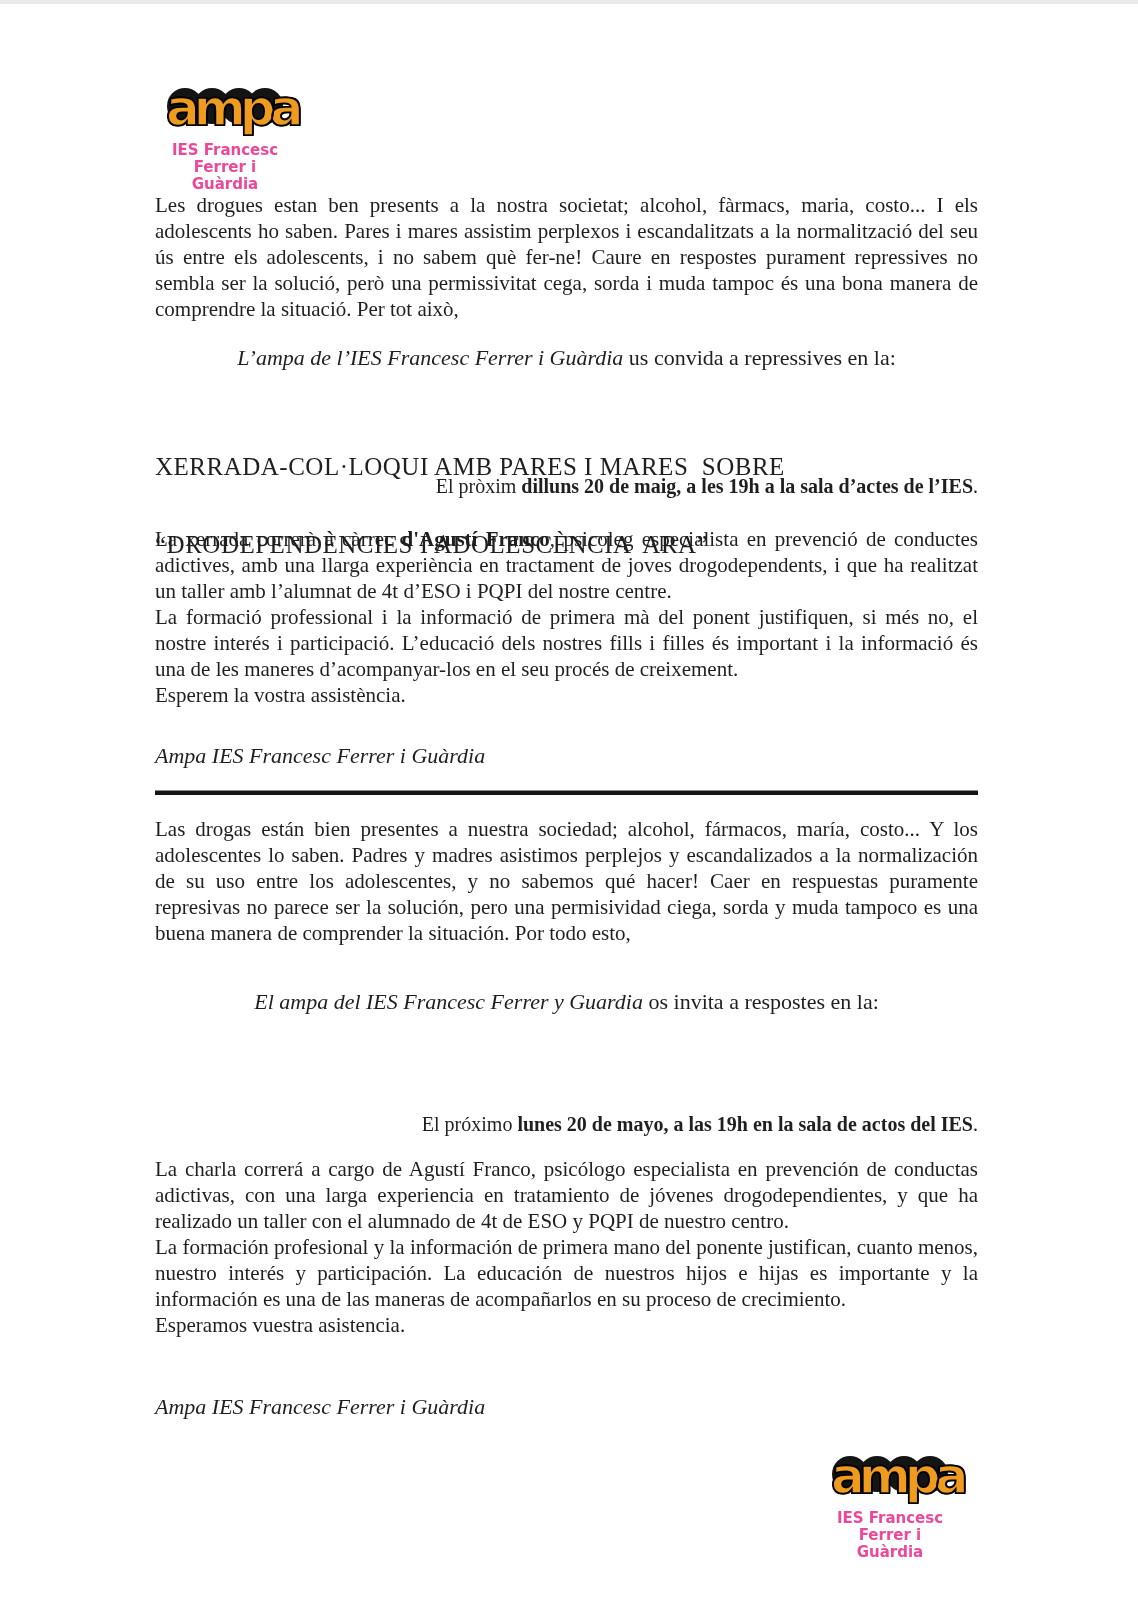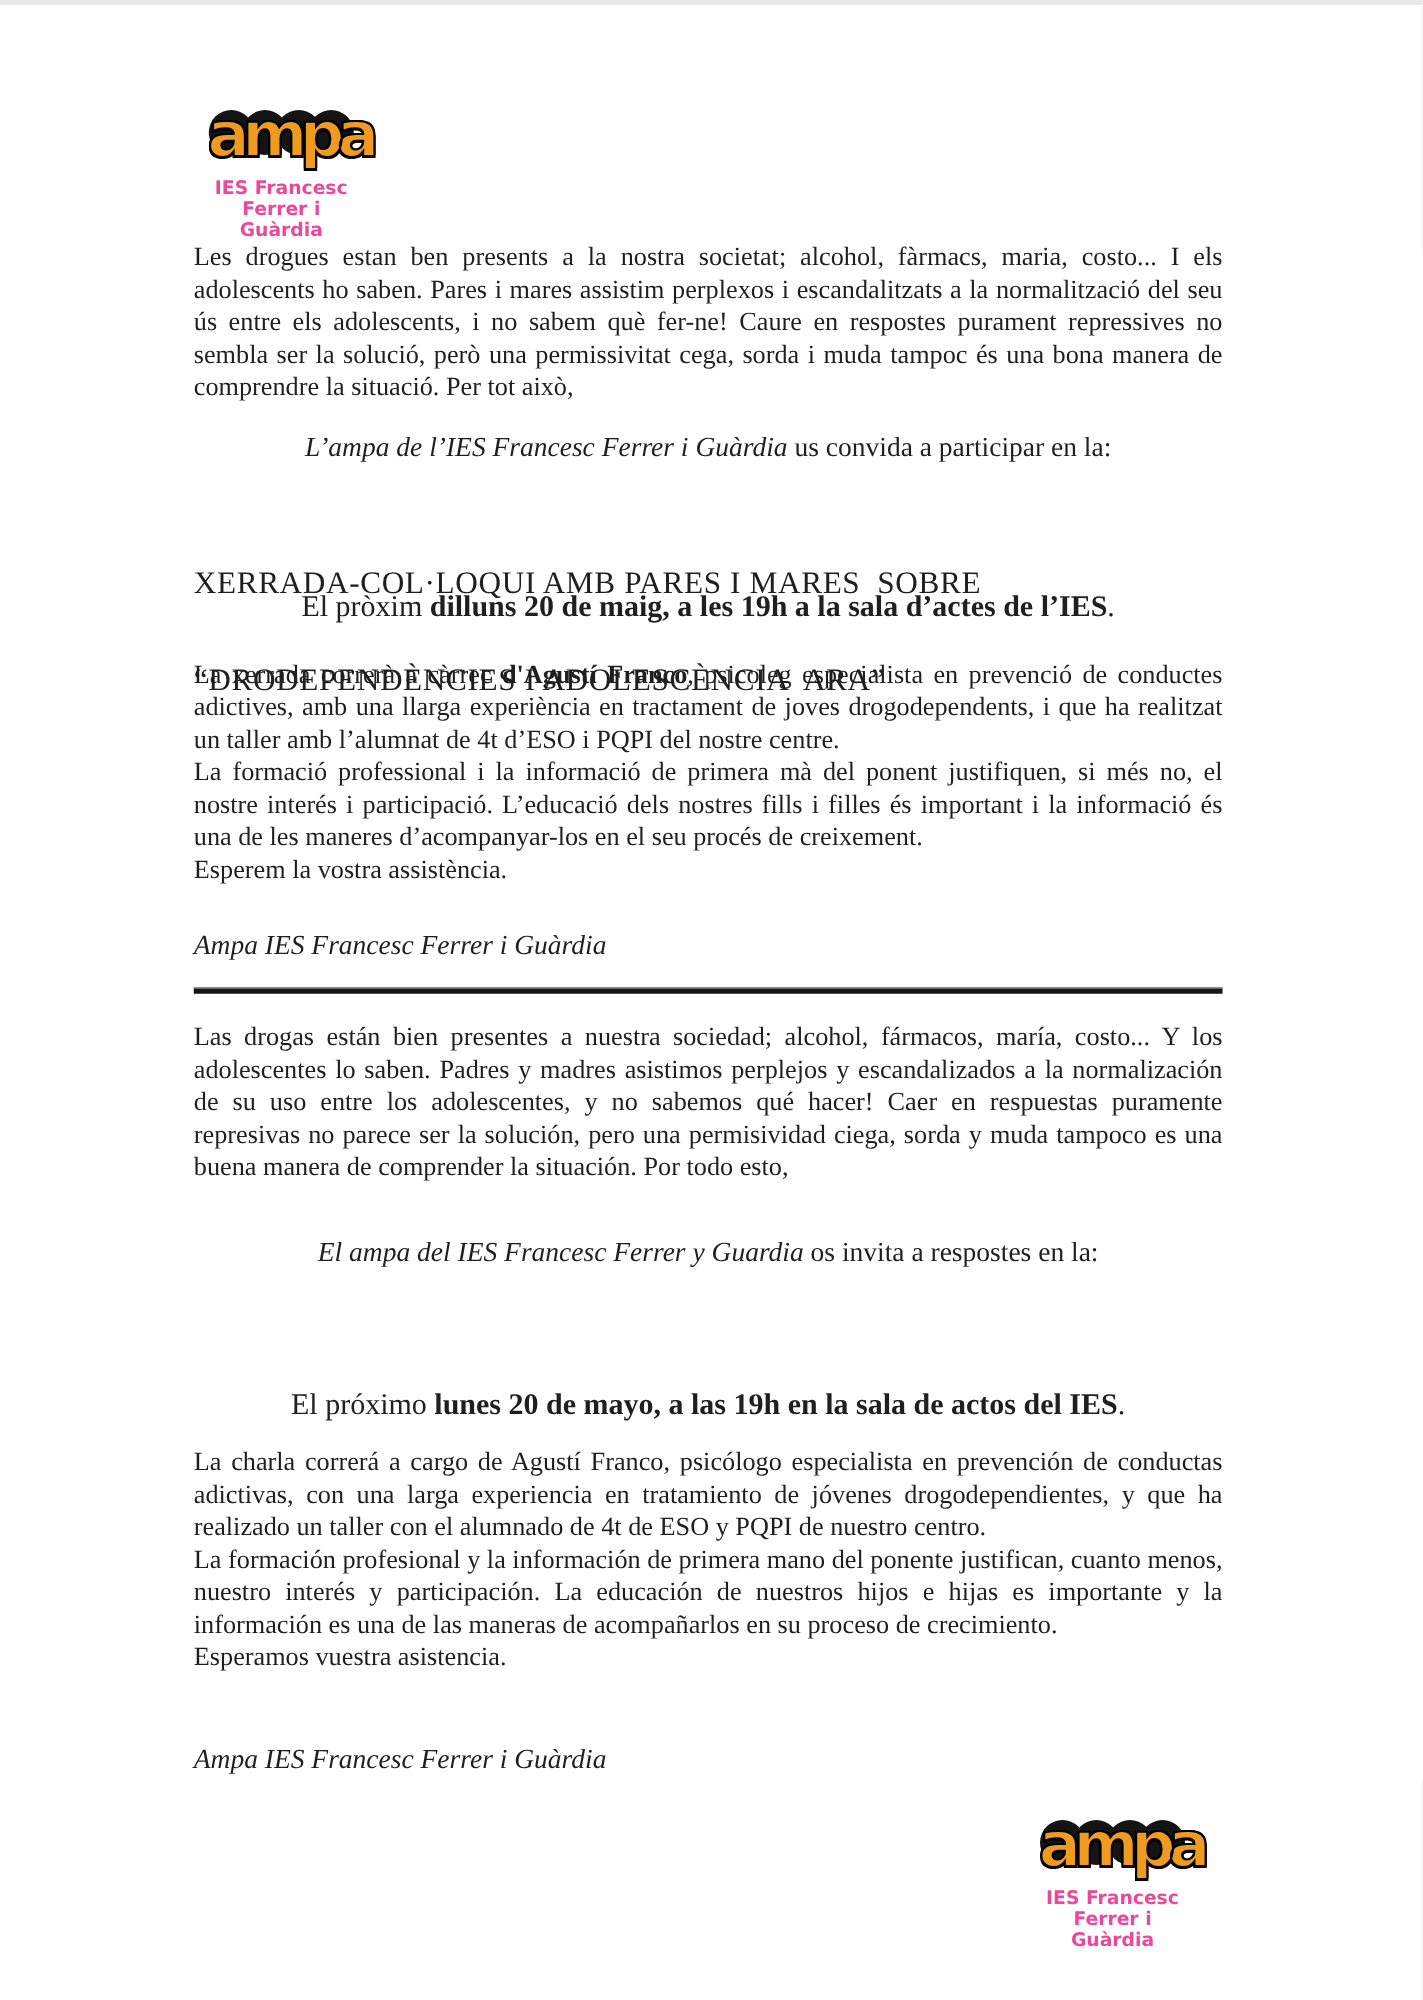--- a/index.html
+++ b/index.html
@@ -29,23 +29,23 @@
     text-align:center;
   }
   .invite em{font-style:italic;}
   .heading{
     font-size:25px;
     line-height:26px;
     letter-spacing:0.5px;
     white-space:pre-wrap;
   }
   .date-line{
-    font-size:24px;
+    font-size:20px;
     line-height:26px;
-    text-align:center;
+    text-align:right;
     font-family:Liberation Serif, serif;
   }
   .date-line strong{font-weight:bold;}
   .signature{
     font-size:22px;
     line-height:26px;
     font-style:italic;
     padding-right:14px;
   }
   .divider{
@@ -114,21 +114,21 @@
       <span class="logo-word">ampa</span>
     </div>
     <div class="logo-sub">
       <div>IES Francesc</div>
       <div>Ferrer i Guàrdia</div>
     </div>
   </div>
 
   <p class="content-block body-text just" style="top:188px;">Les drogues estan ben presents a la nostra societat; alcohol, fàrmacs, maria, costo... I els adolescents ho saben. Pares i mares assistim perplexos i escandalitzats a la normalització del seu ús entre els adolescents, i no sabem què fer-ne! Caure en respostes purament repressives no sembla ser la solució, però una permissivitat cega, sorda i muda tampoc és una bona manera de comprendre la situació. Per tot això,</p>
 
-  <p class="content-block invite" style="top:341px;"><em>L’ampa de l’IES Francesc Ferrer i Guàrdia</em><span> us convida a participar en la:</span></p>
+  <p class="content-block invite" style="top:341px;"><em>L’ampa de l’IES Francesc Ferrer i Guàrdia</em><span> us convida a repressives en la:</span></p>
 
   <div class="content-block heading" style="top:398px;">
     <div>XERRADA-COL·LOQUI AMB PARES I MARES  SOBRE</div>
     <div>“DRODEPENDÈNCIES I ADOLESCÈNCIA  ARA”</div>
   </div>
 
   <p class="content-block date-line" style="top:469px;"><span>El pròxim </span><strong>dilluns 20 de maig, a les 19h a la sala d’actes de l’IES</strong><span>.</span></p>
 
   <div class="content-block body-text" style="top:522px;">
     <p class="just"><span>La xerrada correrà a càrrec </span><strong>d'Agustí Franco</strong><span>, psicoleg especialista en prevenció de conductes adictives, amb una llarga experiència en tractament de joves drogodependents, i que ha realitzat un taller amb l’alumnat de 4t d’ESO i PQPI del nostre centre.</span></p>

